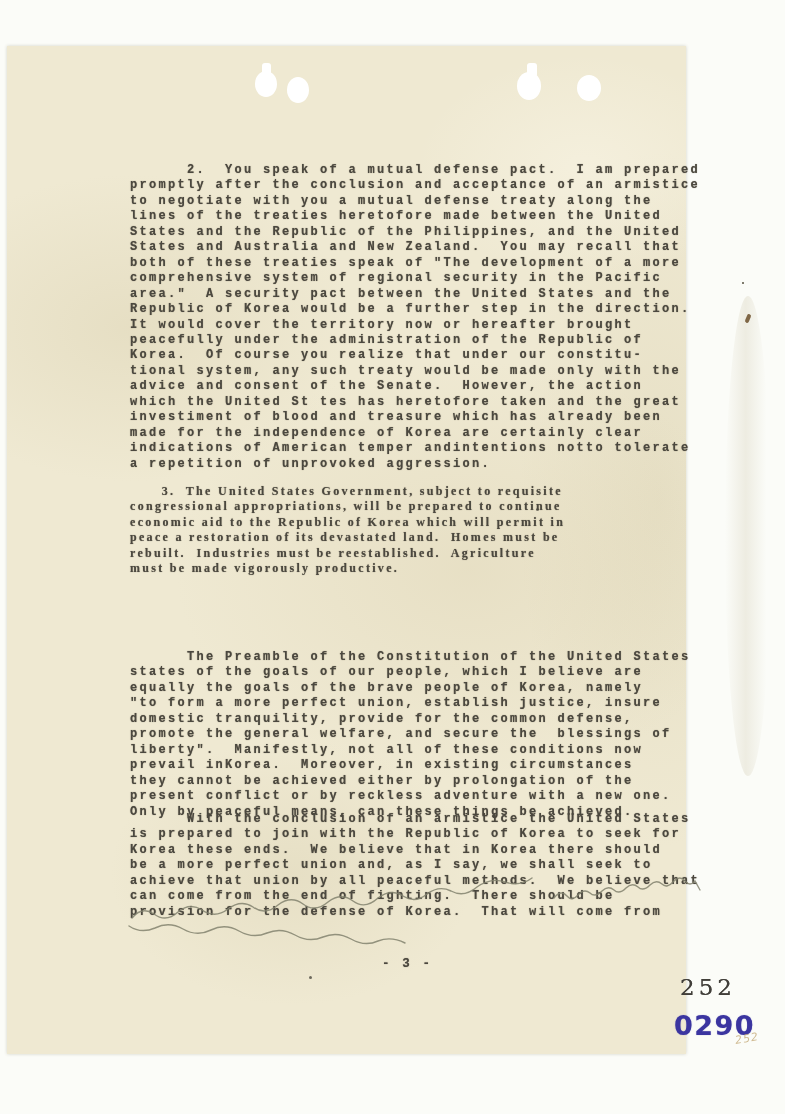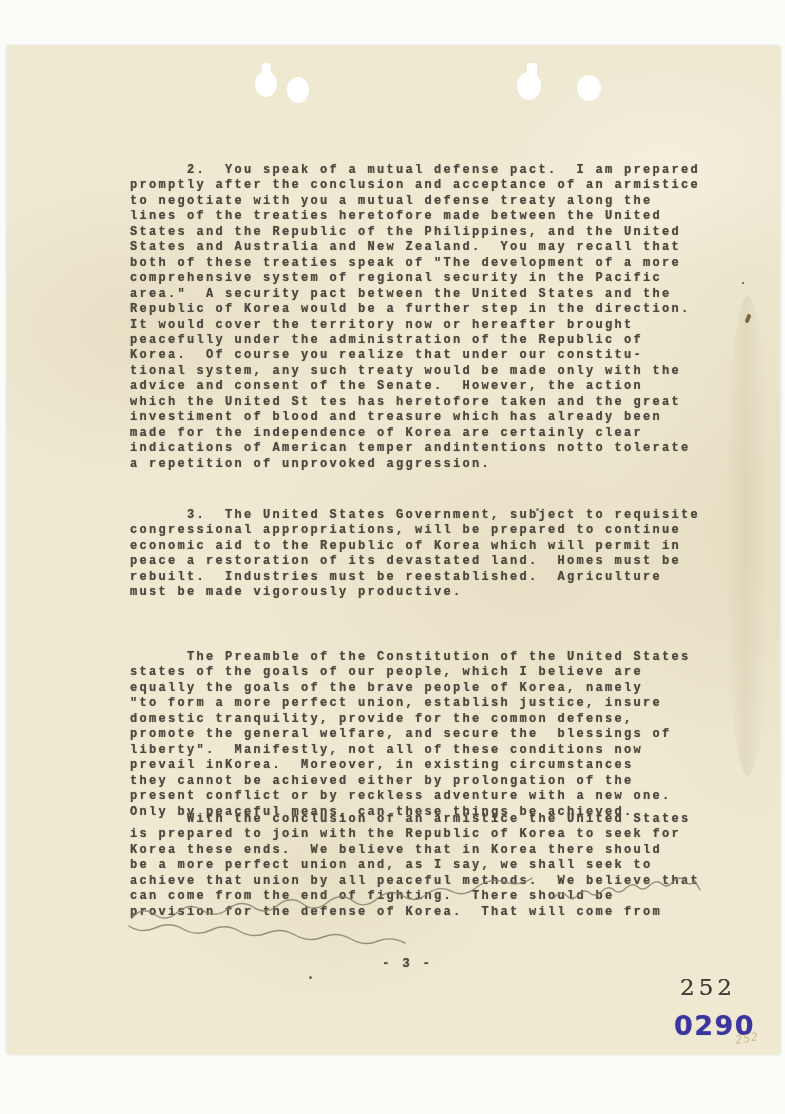--- a/index.html
+++ b/index.html
@@ -3,21 +3,21 @@
 <meta charset="utf-8">
 <style>
   html,body{margin:0;padding:0;}
   body{
     width:785px;height:1114px;position:relative;
     background:#fbfcf8;
     font-family:"Liberation Mono","DejaVu Sans Mono",monospace;
     overflow:hidden;
   }
   .paper{
-    position:absolute;left:7px;top:46px;width:773px;height:1008px;
+    position:absolute;left:7px;top:46px;width:679px;height:1008px;
     background-color:#efe9d2;
     background-image:
       radial-gradient(ellipse 320px 220px at 18% 28%, rgba(213,203,168,.35), transparent 70%),
       radial-gradient(ellipse 420px 300px at 68% 52%, rgba(211,199,162,.28), transparent 70%),
       radial-gradient(ellipse 260px 190px at 42% 82%, rgba(210,200,165,.30), transparent 70%),
       radial-gradient(ellipse 240px 160px at 85% 12%, rgba(249,245,230,.55), transparent 70%),
       radial-gradient(ellipse 200px 500px at 96% 45%, rgba(205,195,158,.25), transparent 70%);
     box-shadow:0 0 3px rgba(90,85,60,.25);
   }
   .crease{
@@ -92,21 +92,21 @@
 It would cover the territory now or hereafter brought
 peacefully under the administration of the Republic of
 Korea.  Of course you realize that under our constitu-
 tional system, any such treaty would be made only with the
 advice and consent of the Senate.  However, the action
 which the United St tes has heretofore taken and the great
 investiment of blood and treasure which has already been
 made for the independence of Korea are certainly clear
 indications of American temper andintentions notto tolerate
 a repetition of unprovoked aggression.</div>
-  <div class="typed" style="top:462px;">      3.  The United States Government, subject to requisite
+  <div class="typed" style="top:438px;font-family:Liberation Serif, serif;">      3.  The United States Government, subject to requisite
 congressional appropriations, will be prepared to continue
 economic aid to the Republic of Korea which will permit in
 peace a restoration of its devastated land.  Homes must be
 rebuilt.  Industries must be reestablished.  Agriculture
 must be made vigorously productive.</div>
   <div class="typed" style="top:604px;">      The Preamble of the Constitution of the United States
 states of the goals of our people, which I believe are
 equally the goals of the brave people of Korea, namely
 "to form a more perfect union, establish justice, insure
 domestic tranquility, provide for the common defense,

